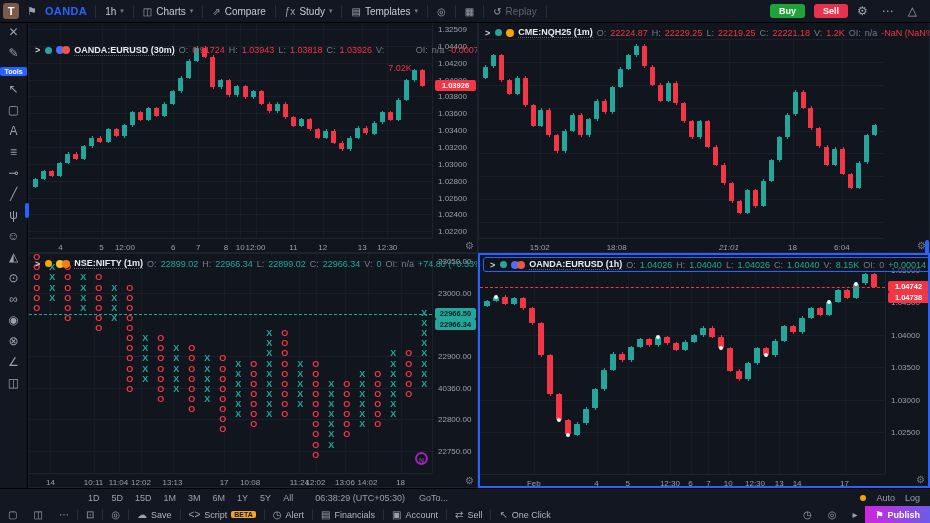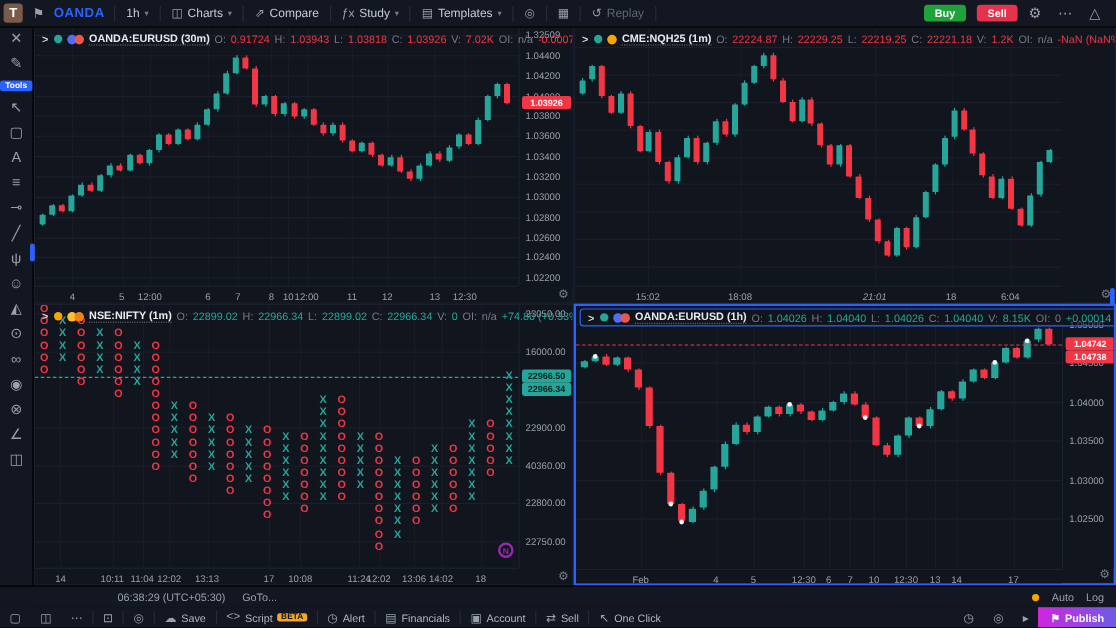--- a/index.html
+++ b/index.html
@@ -322,21 +322,21 @@
           <div class="lg-sym">OANDA:EURUSD (30m)</div>
           <div class="lg-k">O:</div>
           <div style="color: rgb(242, 54, 69);">0.91724</div>
           <div class="lg-k">H:</div>
           <div style="color: rgb(242, 54, 69);">1.03943</div>
           <div class="lg-k">L:</div>
           <div style="color: rgb(242, 54, 69);">1.03818</div>
           <div class="lg-k">C:</div>
           <div style="color: rgb(242, 54, 69);">1.03926</div>
           <div class="lg-k">V:</div>
-          <div style="color: rgb(242, 54, 69);">7.02K</div>
+          <div style="color: rgb(242, 54, 69); margin-top: 36px;">7.02K</div>
           <div class="lg-k">OI:</div>
           <div class="lg-k">n/a</div>
           <div style="color: rgb(242, 54, 69);">-0.00077 (-0.07%)</div>
         </div>
         <div class="gear">⚙</div>
       </div>
       <div class="panel" style="left: 450px; top: 0px; width: 452px; height: 231px;">
         <div class="plot" style="width: 405px; height: 215px;">
           <div class="hgrid" style="top: 16px;"></div>
           <div class="hgrid" style="top: 38.9px;"></div>
@@ -668,21 +668,21 @@
           <div class="pnf" style="left: 387.5px; top: 84.2px; width: 15.5px; color: rgb(38, 166, 154);">X</div>
           <div class="pnf" style="left: 387.5px; top: 94.4px; width: 15.5px; color: rgb(38, 166, 154);">X</div>
           <div class="pnf" style="left: 387.5px; top: 104.5px; width: 15.5px; color: rgb(38, 166, 154);">X</div>
           <div class="pnf" style="left: 387.5px; top: 114.6px; width: 15.5px; color: rgb(38, 166, 154);">X</div>
           <div class="pnf" style="left: 387.5px; top: 124.8px; width: 15.5px; color: rgb(38, 166, 154);">X</div>
           <div class="hline" style="top: 59.8px; border-top: 1px dashed rgb(38, 166, 154);"></div>
           <div class="nbadge" style="left: 386px; top: 198px;">N</div>
         </div>
         <div class="paxis" style="left: 403px; width: 46px; height: 219px;">
           <div class="tick" style="top: 3px;">23050.00</div>
-          <div class="tick" style="top: 34.6px;">16000.00</div>
+          <div class="tick" style="top: 34.6px;">23000.00</div>
           <div class="tick" style="top: 97.9px;">22900.00</div>
           <div class="tick" style="top: 129.6px;">40360.00</div>
           <div class="tick" style="top: 161.2px;">22800.00</div>
           <div class="tick" style="top: 192.8px;">22750.00</div>
           <div class="tag" style="top: 53.8px; background: rgb(38, 166, 154); color: rgb(5, 32, 26);">22966.50</div>
           <div class="tag" style="top: 64.9px; background: rgb(38, 166, 154); color: rgb(5, 32, 26);">22966.34</div>
         </div>
         <div class="taxis" style="top: 219px; height: 15px; width: 403px;">
           <div class="ttick" style="left: 4.4px;">14</div>
           <div class="ttick" style="left: 47.5px;">10:11</div>
@@ -877,20 +877,31 @@
           <div style="color: rgb(38, 166, 154);">8.15K</div>
           <div class="lg-k">OI:</div>
           <div class="lg-k">0</div>
           <div style="color: rgb(38, 166, 154);">+0.00014 (+0.01%)</div>
         </div>
         <div class="gear">⚙</div>
       </div>
     </div>
 
   <div id="rangebar">
+    <div id="rb-left" style="display:flex;align-items:center;">
+        <div class="rb-btn">1D</div>
+        <div class="rb-btn">5D</div>
+        <div class="rb-btn">15D</div>
+        <div class="rb-btn">1M</div>
+        <div class="rb-btn">3M</div>
+        <div class="rb-btn">6M</div>
+        <div class="rb-btn">1Y</div>
+        <div class="rb-btn">5Y</div>
+        <div class="rb-btn">All</div>
+      </div>
     <span class="rb-clock">06:38:29 (UTC+05:30)</span>
     <span class="rb-goto">GoTo...</span>
     <div id="rb-right">
       <span class="rt-dot" id="rt-dot" style="background: rgb(247, 166, 0);"></span>
       <span>Auto</span>
       <span>Log</span>
     </div>
   </div>
 
   <div id="statusbar">

